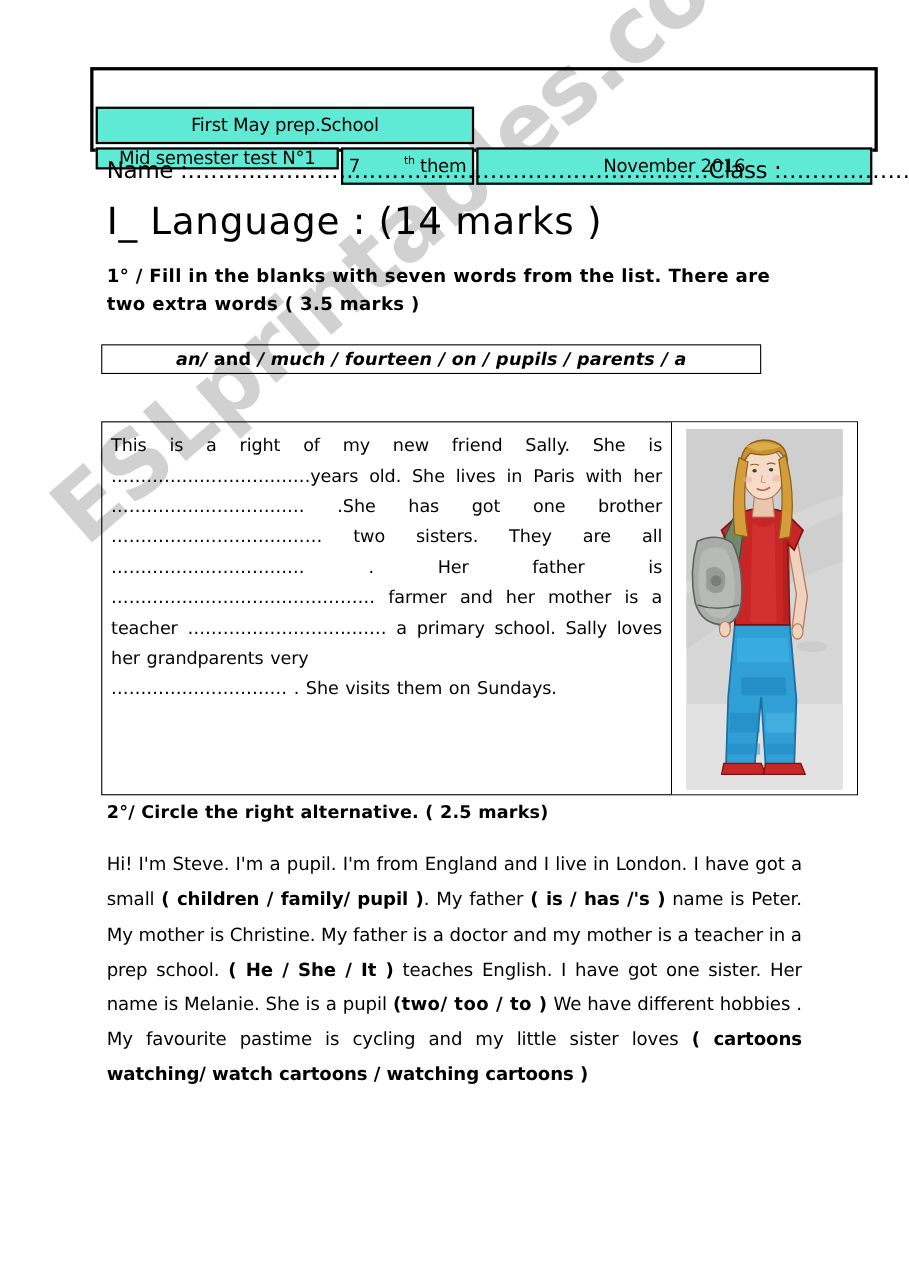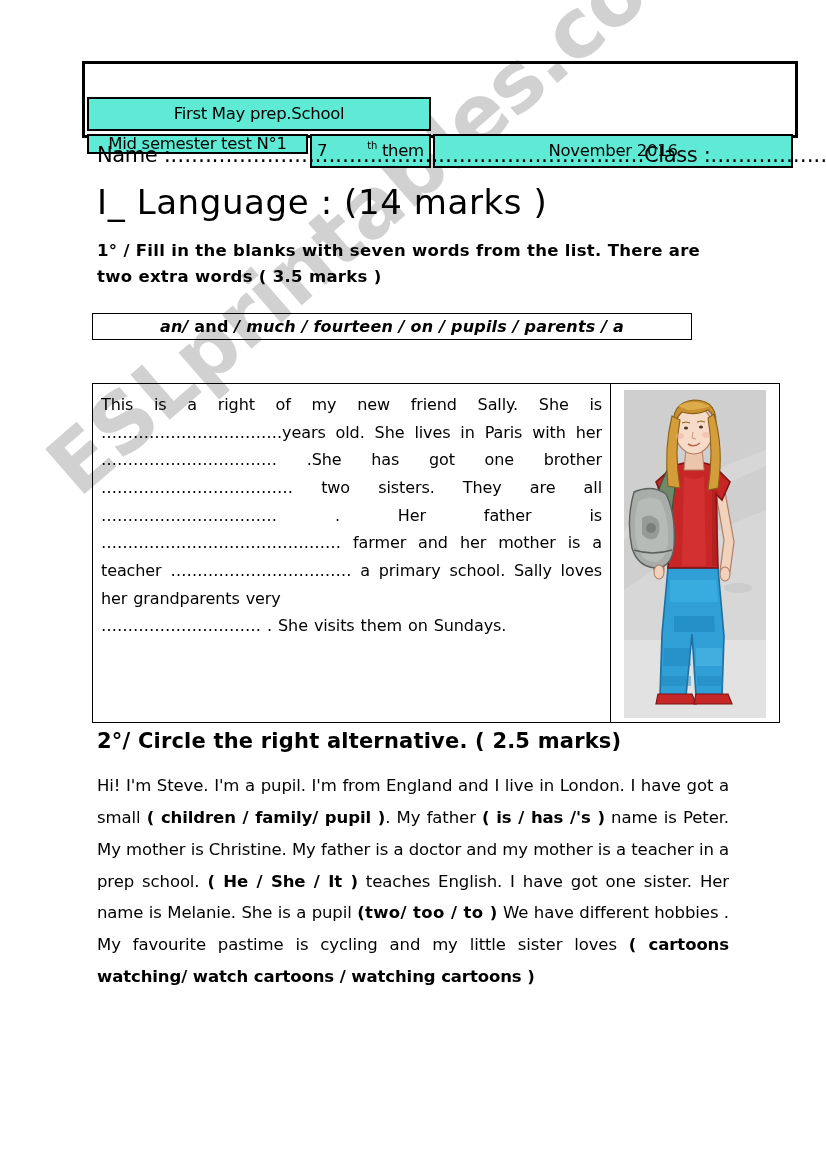--- a/index.html
+++ b/index.html
@@ -180,21 +180,21 @@
     transform: translateX(-50%);
   }
 
   
   .task2-inst {
     position: absolute;
     left: 97px;
     top: 729px;
     font-family: "DejaVu Sans", sans-serif;
     font-weight: bold;
-    font-size: 21px;
+    font-size: 16px;
     letter-spacing: 0.2px;
     white-space: nowrap;
   }
 
   
   .task2-body {
     position: absolute;
     left: 97px;
     top: 770px;
     width: 632px;

